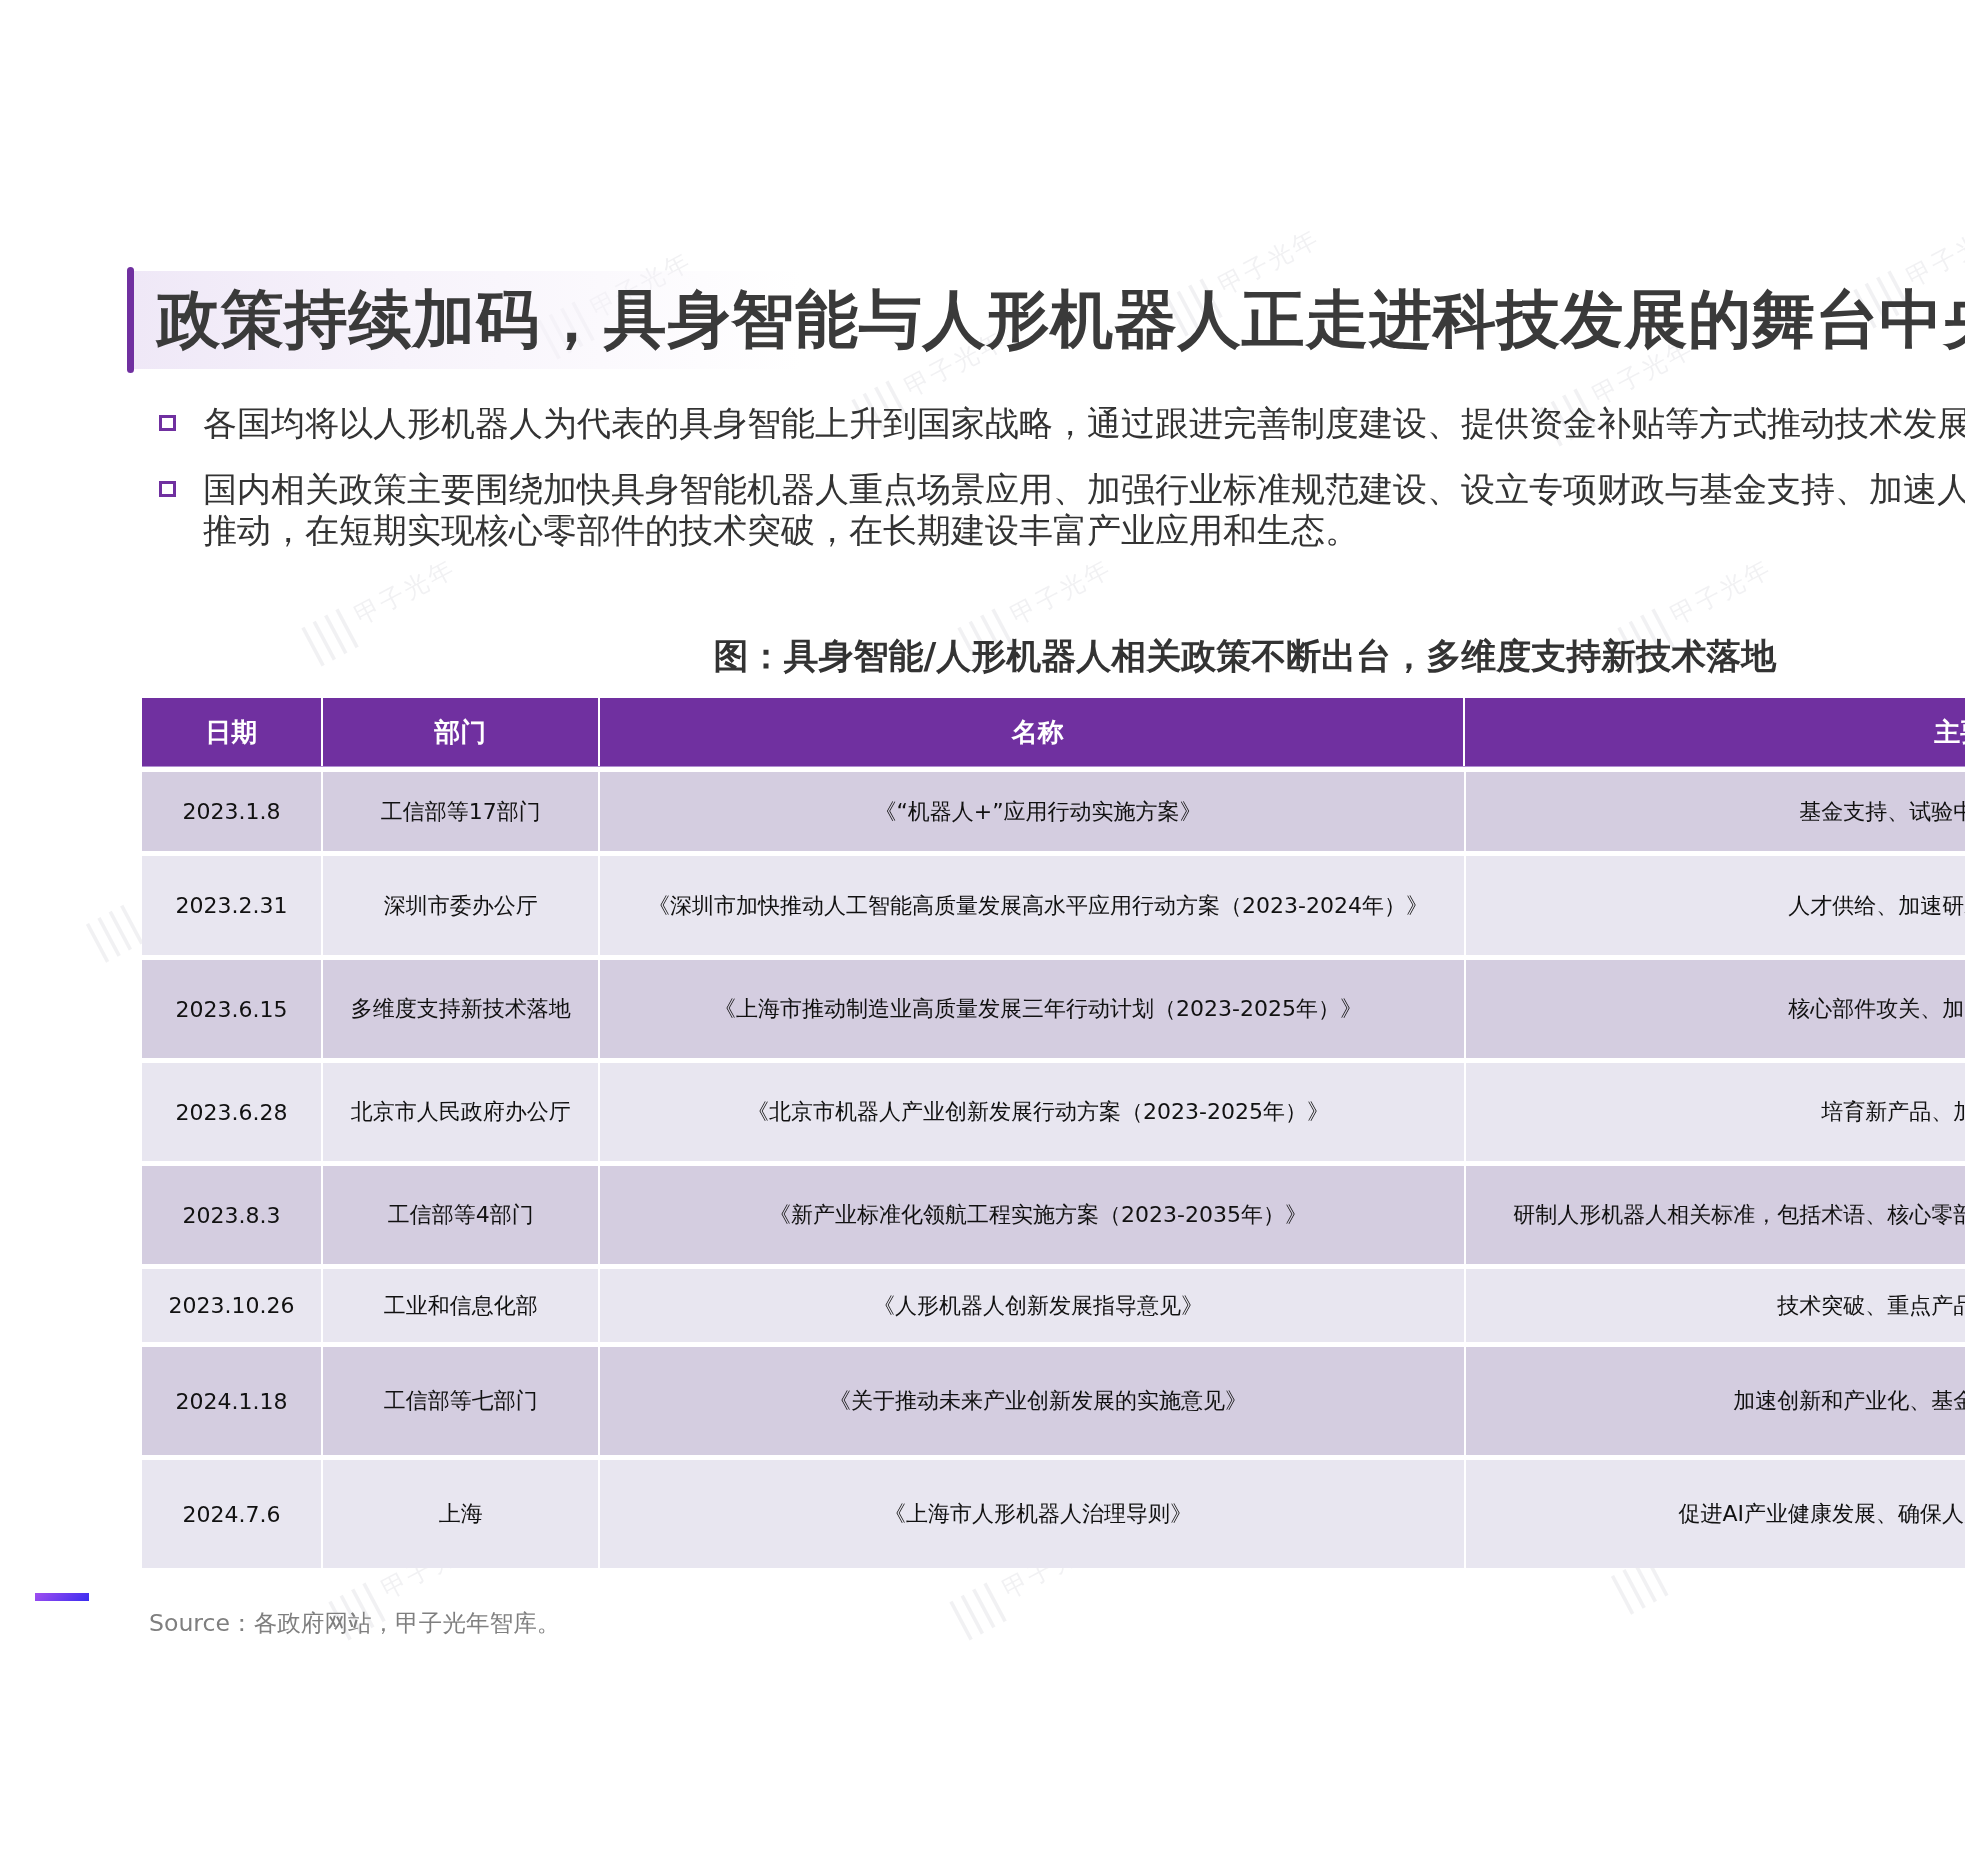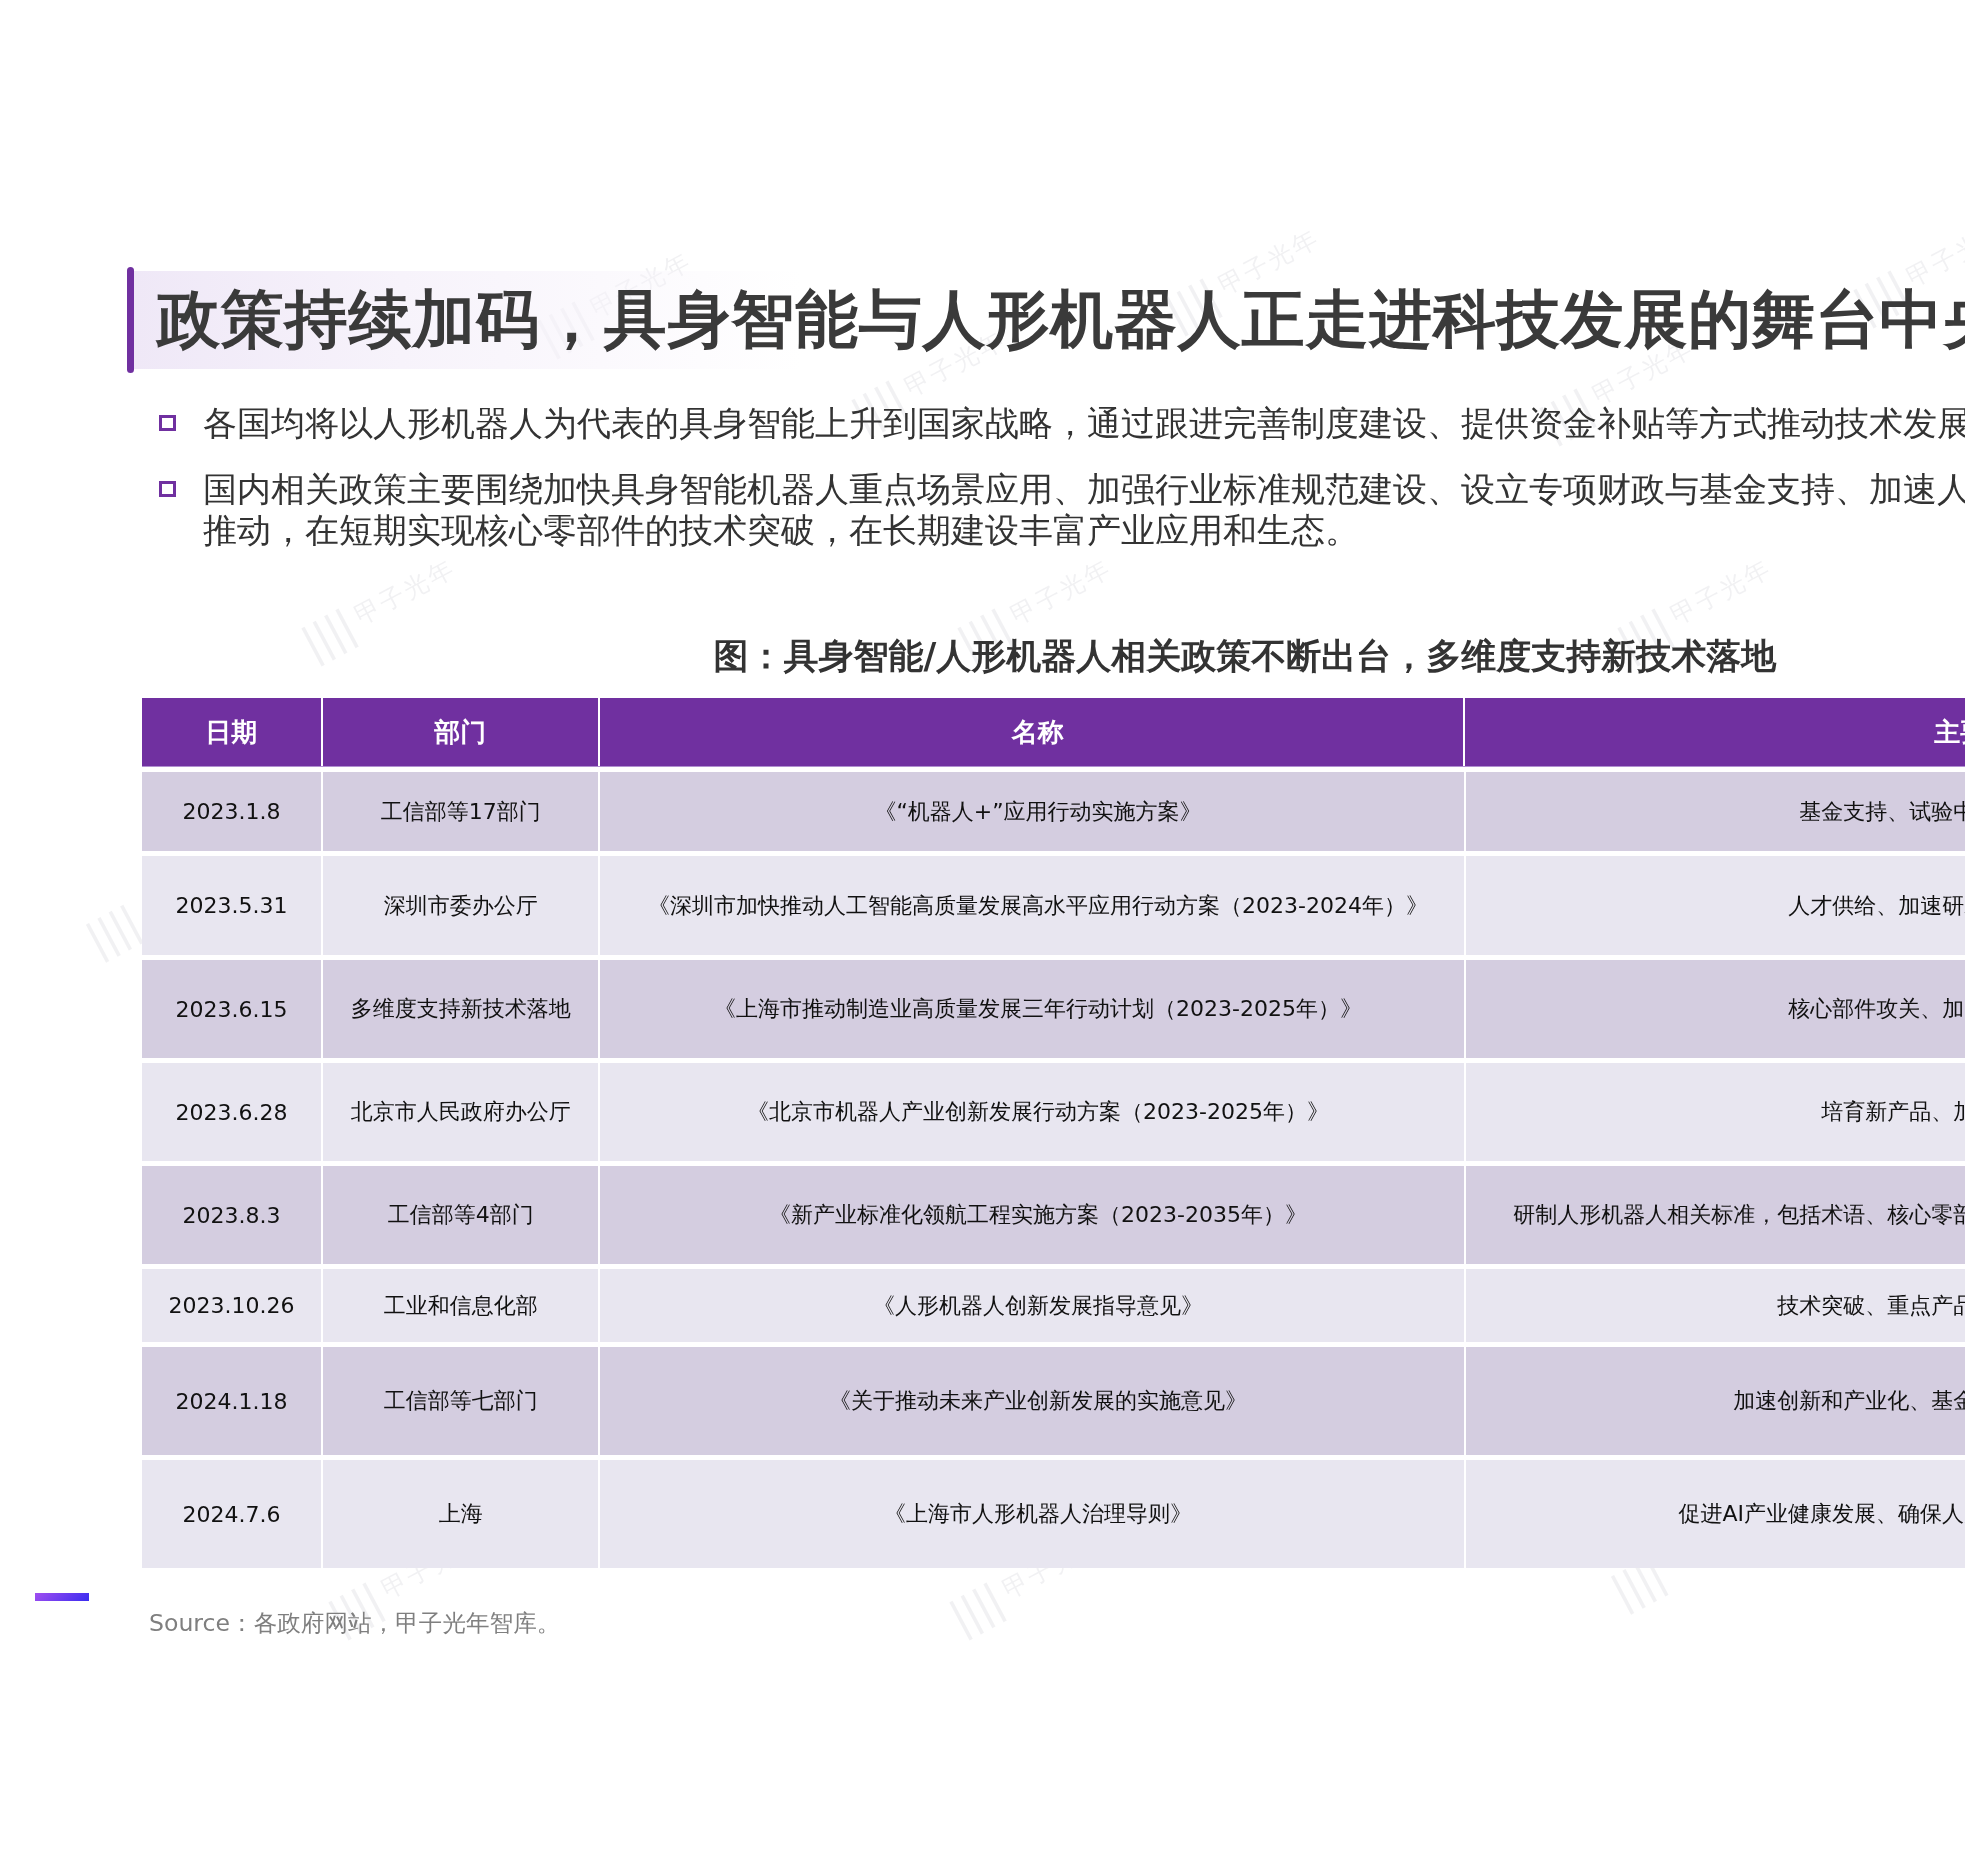--- a/index.html
+++ b/index.html
@@ -89,21 +89,21 @@
     <div class="c4">主要内容</div>
   </div>
 
   <div class="row odd" style="height:84px;">
     <div class="c1">2023.1.8</div>
     <div class="c2">工信部等17部门</div>
     <div class="c3">《“机器人+”应用行动实施方案》</div>
     <div class="c4">基金支持、试验中心、加速研发与推广</div>
   </div>
   <div class="row even" style="height:104px;">
-    <div class="c1">2023.5.31</div>
+    <div class="c1">2023.2.31</div>
     <div class="c2">深圳市委办公厅</div>
     <div class="c3">《深圳市加快推动人工智能高质量发展高水平应用行动方案（2023-2024年）》</div>
     <div class="c4">人才供给、加速研发、提升产业集聚水平</div>
   </div>
   <div class="row odd" style="height:103px;">
     <div class="c1">2023.6.15</div>
     <div class="c2">多维度支持新技术落地</div>
     <div class="c3">《上海市推动制造业高质量发展三年行动计划（2023-2025年）》</div>
     <div class="c4">核心部件攻关、加速应用推广、人才梯队</div>
   </div>

